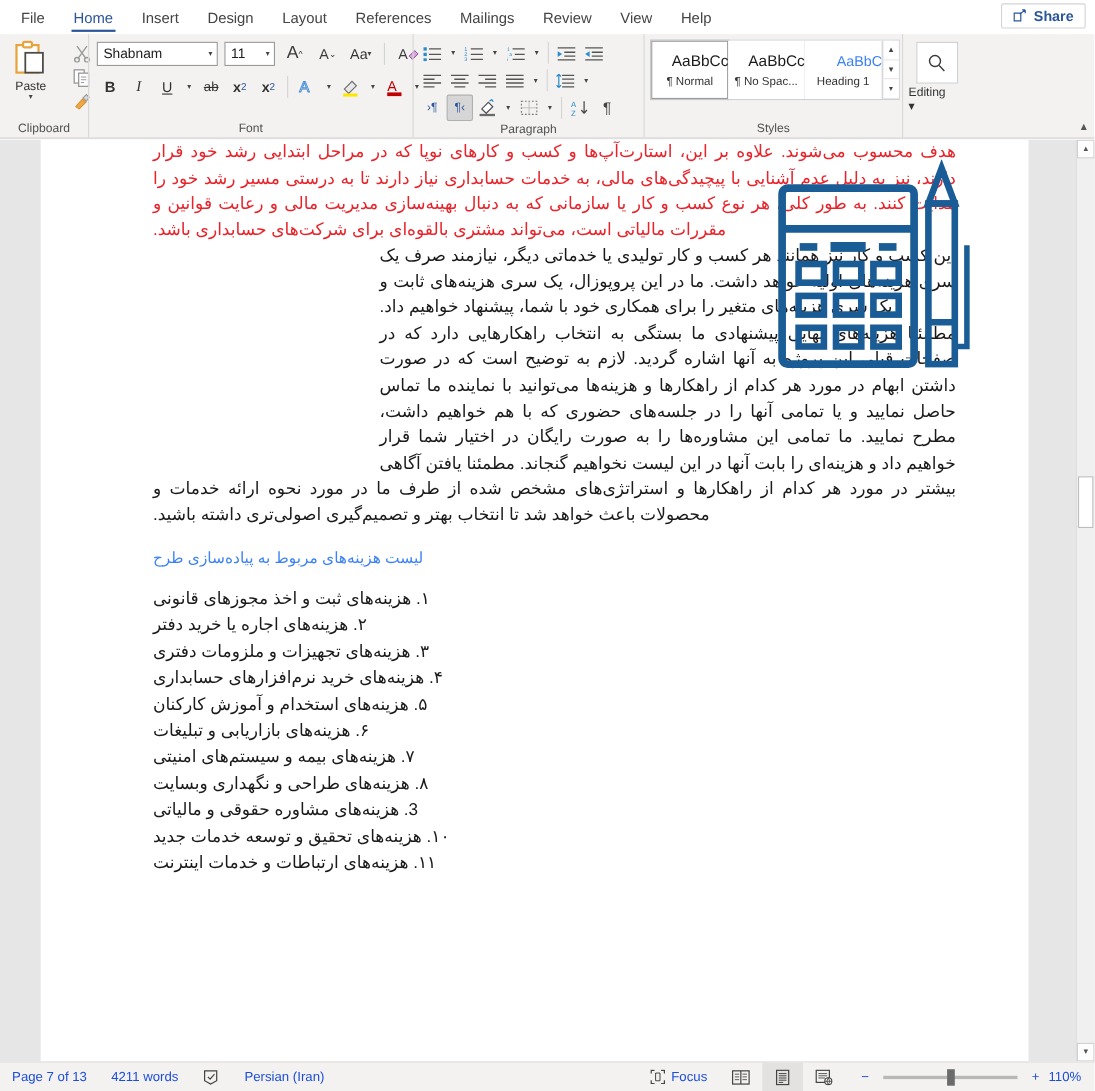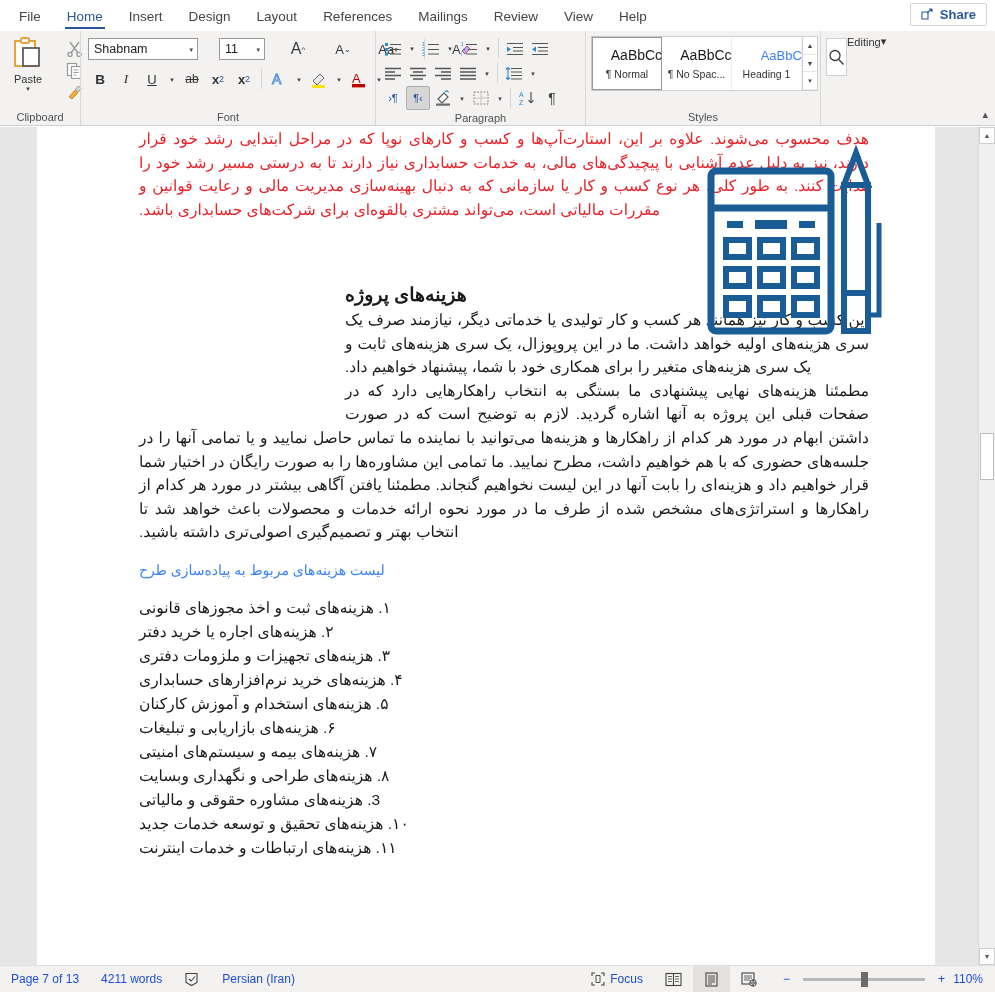--- a/index.html
+++ b/index.html
@@ -50,21 +50,21 @@
 
   
   .clipboard{ width:80px; }
   .clip-inner{ display:flex; gap:15px; padding-top:2px; }
   .paste-col{ display:flex; flex-direction:column; align-items:center; width:46px; }
   .paste-label{ font-size:11px; color:#333; margin-top:1px;}
   .clip-side{ display:flex; flex-direction:column; gap:5px; padding-top:4px; }
 
   
   .fontgrp{ width:295px; }
-  .font-row1{ display:flex; align-items:center; gap:21px; padding:3px 0 0 2px;}
+  .font-row1{ display:flex; align-items:center; gap:6px; padding:3px 0 0 2px;}
   .font-row2{ display:flex; align-items:center; gap:2px; padding:6px 0 0 2px;}
   .combo{
     border:1px solid #9a9a9a; background:#fff; height:22px; display:flex;
     align-items:center; justify-content:space-between; padding:0 4px 0 5px;
     font-size:12.5px; color:#202020;
   }
   .combo.fontname{ width:110px; }
   .combo.fontsize{ width:46px; }
   .btn{
     height:24px; min-width:24px; display:flex; align-items:center;
@@ -494,21 +494,21 @@
           <div>▲</div>
           <div>▼</div>
           <div>▾</div>
         </div>
       </div>
     </div>
     <div class="group-label">Styles</div>
   </div>
 
   <div class="group editgrp">
-    <div class="group-body" style="width:100%">
+    <div class="group-body" style="flex-direction:column;width:100%">
       <div class="edit-btn">
         <span class="ico">
           <svg width="19" height="19" viewBox="0 0 19 19">
               <circle cx="8" cy="7.5" r="5" fill="none" stroke="#3a3a3a" stroke-width="1.3"></circle>
               <path d="M11.8 11.5 L16.5 16.5" stroke="#3a3a3a" stroke-width="1.3"></path>
             </svg>
         </span>
       </div>
       <div class="edit-lbl">Editing</div>
       <div class="edit-lbl caret">▾</div>
@@ -551,21 +551,20 @@
 
             <path d="M141 40 L153 8 L165 40 Z" fill="none" stroke="#1a5c96" stroke-width="6"></path>
             <rect x="141" y="40" width="24" height="146" fill="none" stroke="#1a5c96" stroke-width="6"></rect>
             <line x1="141" y1="148" x2="165" y2="148" stroke="#1a5c96" stroke-width="6"></line>
 
             <path d="M176 78 L176 170 L166 170" fill="none" stroke="#1a5c96" stroke-width="5"></path>
           </svg>
         </div>
       </div>
 
-      <h2 class="heading">هزینه‌های پروژه</h2>
       <p class="p-body lastleft">این کسب و کار نیز همانند هر کسب و کار تولیدی یا خدماتی دیگر، نیازمند صرف یک سری هزینه‌های اولیه خواهد داشت. ما در این پروپوزال، یک سری هزینه‌های ثابت و یک سری هزینه‌های متغیر را برای همکاری خود با شما، پیشنهاد خواهیم داد.</p>
       <p class="p-body lastleft">مطمئنا هزینه‌های نهایی پیشنهادی ما بستگی به انتخاب راهکارهایی دارد که در صفحات قبلی این پروژه به آنها اشاره گردید. لازم به توضیح است که در صورت داشتن ابهام در مورد هر کدام از راهکارها و هزینه‌ها می‌توانید با نماینده ما تماس حاصل نمایید و یا تمامی آنها را در جلسه‌های حضوری که با هم خواهیم داشت، مطرح نمایید. ما تمامی این مشاوره‌ها را به صورت رایگان در اختیار شما قرار خواهیم داد و هزینه‌ای را بابت آنها در این لیست نخواهیم گنجاند. مطمئنا یافتن آگاهی بیشتر در مورد هر کدام از راهکارها و استراتژی‌های مشخص شده از طرف ما در مورد نحوه ارائه خدمات و محصولات باعث خواهد شد تا انتخاب بهتر و تصمیم‌گیری اصولی‌تری داشته باشید.</p>
 
       <p class="sub-red">لیست هزینه‌های مربوط به پیاده‌سازی طرح</p>
 
       <ol class="costlist">
         <li>١. هزینه‌های ثبت و اخذ مجوزهای قانونی</li>
         <li>٢. هزینه‌های اجاره یا خرید دفتر</li>
         <li>٣. هزینه‌های تجهیزات و ملزومات دفتری</li>
         <li>۴. هزینه‌های خرید نرم‌افزارهای حسابداری</li>

